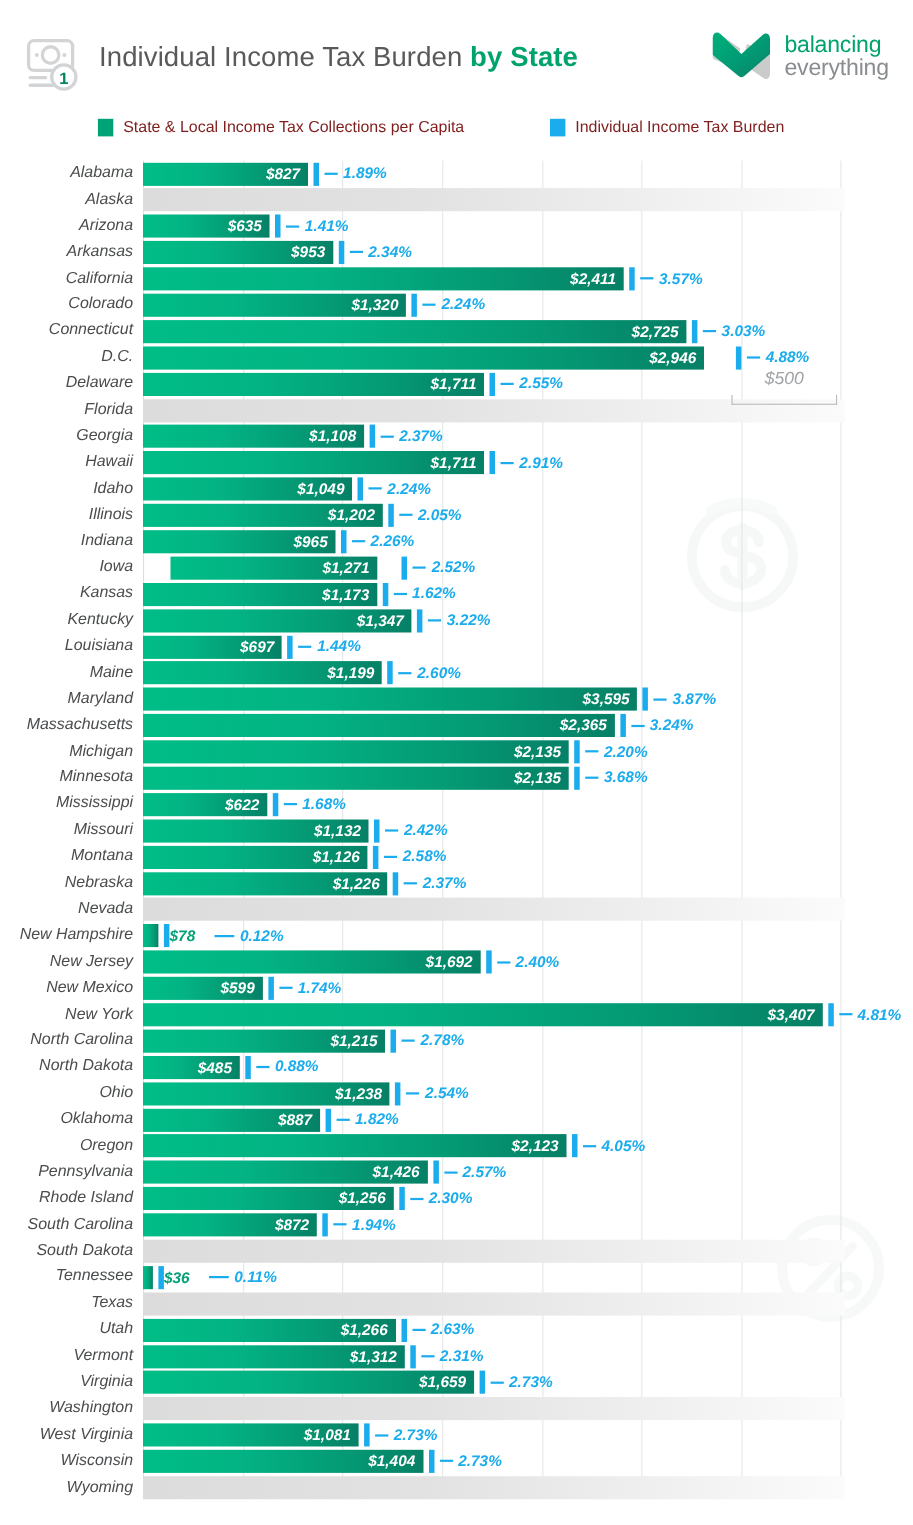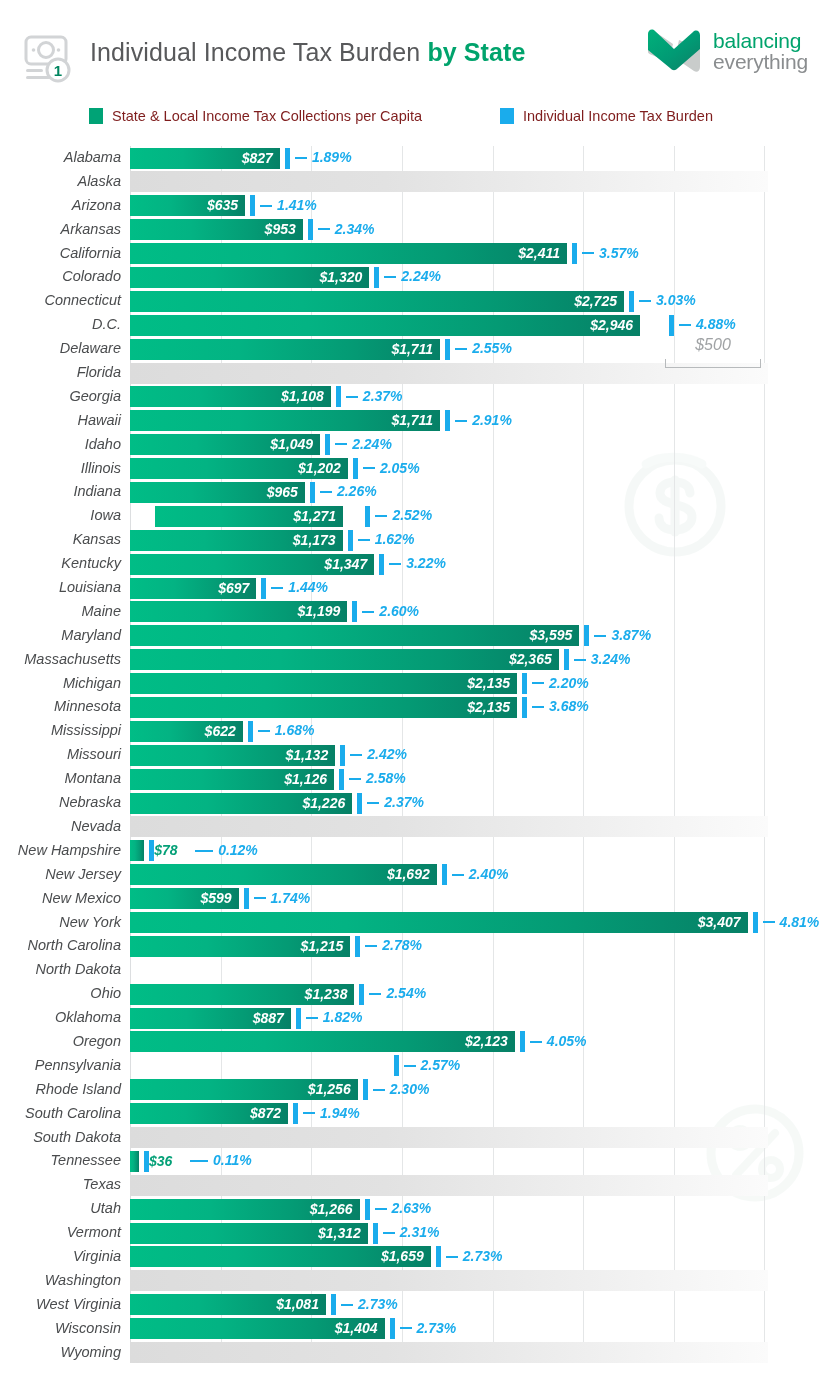--- a/index.html
+++ b/index.html
@@ -642,20 +642,27 @@
           <div class="bar-area">
             <div class="bar" style="width: 220.255px;">
               <span class="bar-value">$1,215</span>
             </div>
             <div class="tick" style="left: 225.255px;"></div>
             <div class="pct" style="left: 235.255px;"><span class="dash"></span><span>2.78%</span></div>
           </div>
         </div>
         <div class="row">
           <div class="row-label">North Dakota</div>
+          <div class="bar-area">
+            <div class="bar" style="width: 87.9208px;">
+              <span class="bar-value">$485</span>
+            </div>
+            <div class="tick" style="left: 92.9208px;"></div>
+            <div class="pct" style="left: 102.921px;"><span class="dash"></span><span>0.88%</span></div>
+          </div>
         </div>
         <div class="row">
           <div class="row-label">Ohio</div>
           <div class="bar-area">
             <div class="bar" style="width: 224.425px;">
               <span class="bar-value">$1,238</span>
             </div>
             <div class="tick" style="left: 229.425px;"></div>
             <div class="pct" style="left: 239.425px;"><span class="dash"></span><span>2.54%</span></div>
           </div>
@@ -676,20 +683,23 @@
             <div class="bar" style="width: 384.857px;">
               <span class="bar-value">$2,123</span>
             </div>
             <div class="tick" style="left: 389.857px;"></div>
             <div class="pct" style="left: 399.857px;"><span class="dash"></span><span>4.05%</span></div>
           </div>
         </div>
         <div class="row">
           <div class="row-label">Pennsylvania</div>
           <div class="bar-area">
+            <div class="bar" style="width: 258.505px;">
+              <span class="bar-value">$1,426</span>
+            </div>
             <div class="tick" style="left: 263.505px;"></div>
             <div class="pct" style="left: 273.505px;"><span class="dash"></span><span>2.57%</span></div>
           </div>
         </div>
         <div class="row">
           <div class="row-label">Rhode Island</div>
           <div class="bar-area">
             <div class="bar" style="width: 227.688px;">
               <span class="bar-value">$1,256</span>
             </div>

